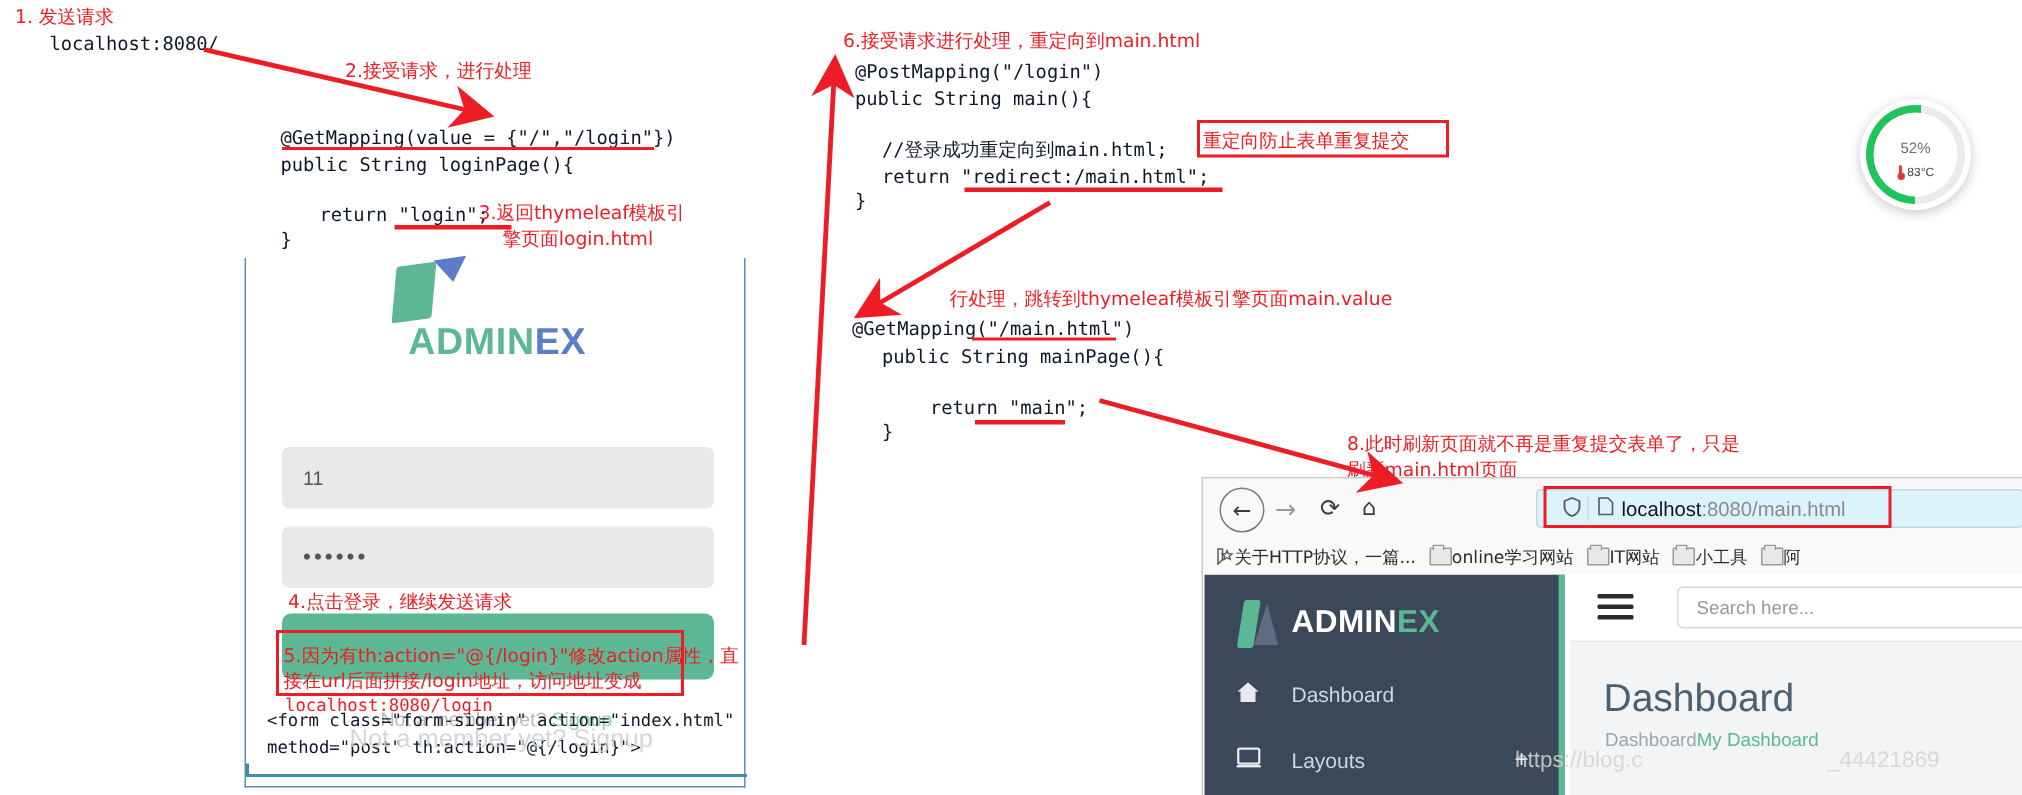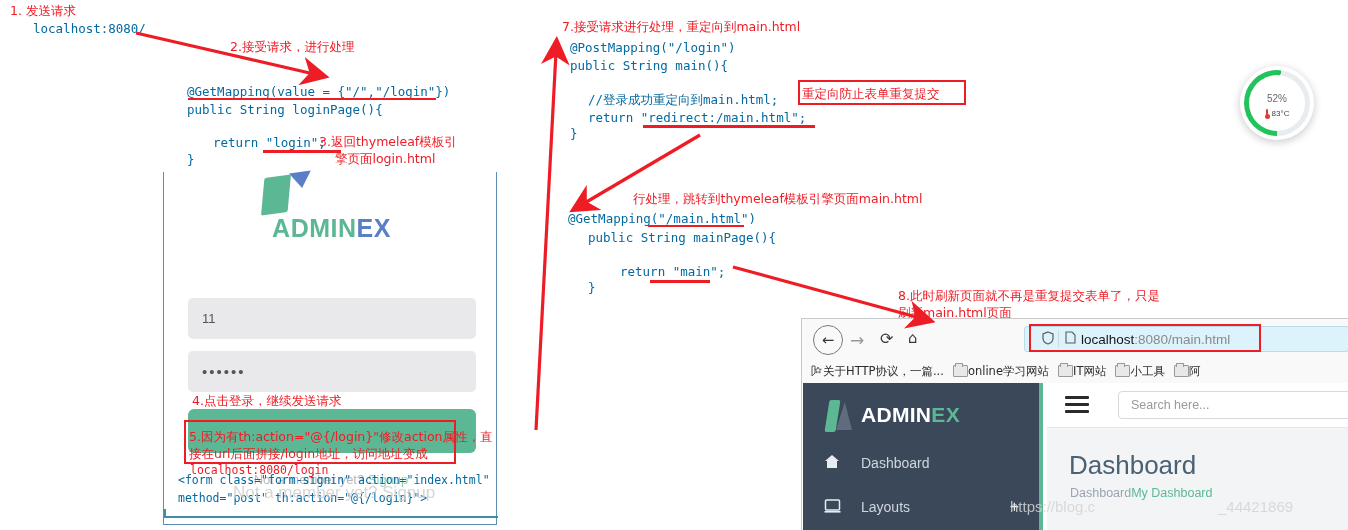--- a/index.html
+++ b/index.html
@@ -17,21 +17,21 @@
     position:absolute;
     color:#ee1c25;
     font-family:"DejaVu Sans", sans-serif;
     font-size:12.5px;
     line-height:17px;
     white-space:pre;
     letter-spacing:0px;
   }
   .code{
     position:absolute;
-    color:#0369a1;
+    color:#0f172a;
     font-family:"DejaVu Sans Mono","Liberation Mono",monospace;
     font-size:12.5px;
     line-height:19px;
     white-space:pre;
   }
   .code-sm{font-size:11.5px;line-height:16px;}
   .uline{
     position:absolute;
     background:#ee1c25;
     height:2px;
@@ -235,31 +235,31 @@
   <div class="anno" style="left:192px;top:392px;">4.点击登录，继续发送请求</div>
 
   <div class="redbox" style="left:184px;top:420px;width:272px;height:44px;"></div>
   <div class="anno" style="left:189px;top:428px;">5.因为有th:action="@{/login}"修改action属性，直</div>
   <div class="anno" style="left:189px;top:445px;">接在url后面拼接/login地址，访问地址变成</div>
   <div class="code code-sm" style="left:190px;top:462px;color:#ee1c25;">localhost:8080/login</div>
 
   <div class="code code-sm" style="left:178px;top:472px;">&lt;form class="form-signin" action="index.html"</div>
   <div class="code code-sm" style="left:178px;top:490px;">method="post" th:action="@{/login}"&gt;</div>
 
-  <div class="anno" style="left:562px;top:18px;">7.接受请求进行处理，重定向到main.html</div>
+  <div class="anno" style="left:562px;top:18px;">6.接受请求进行处理，重定向到main.html</div>
   <div class="code" style="left:570px;top:38px;">@PostMapping("/login")</div>
   <div class="code" style="left:570px;top:56px;">public String main(){</div>
   <div class="code" style="left:588px;top:90px;">//登录成功重定向到main.html;</div>
   <div class="redbox" style="left:798px;top:80px;width:168px;height:25px;"></div>
   <div class="anno" style="left:802px;top:85px;">重定向防止表单重复提交</div>
   <div class="code" style="left:588px;top:108px;">return "redirect:/main.html";</div>
   <div class="uline" style="left:643px;top:125px;width:172px;height:3px;"></div>
   <div class="code" style="left:570px;top:124px;">}</div>
 
-  <div class="anno" style="left:633px;top:190px;">行处理，跳转到thymeleaf模板引擎页面main.html</div>
+  <div class="anno" style="left:633px;top:190px;">行处理，跳转到thymeleaf模板引擎页面main.value</div>
   <div class="code" style="left:568px;top:209px;">@GetMapping("/main.html")</div>
   <div class="uline" style="left:648px;top:225px;width:96px;"></div>
   <div class="code" style="left:588px;top:228px;">public String mainPage(){</div>
   <div class="code" style="left:620px;top:262px;">return "main";</div>
   <div class="uline" style="left:650px;top:280px;width:60px;height:3px;"></div>
   <div class="code" style="left:588px;top:278px;">}</div>
 
   <div class="anno" style="left:898px;top:287px;">8.此时刷新页面就不再是重复提交表单了，只是</div>
   <div class="anno" style="left:898px;top:304px;">刷新main.html页面</div>
 

